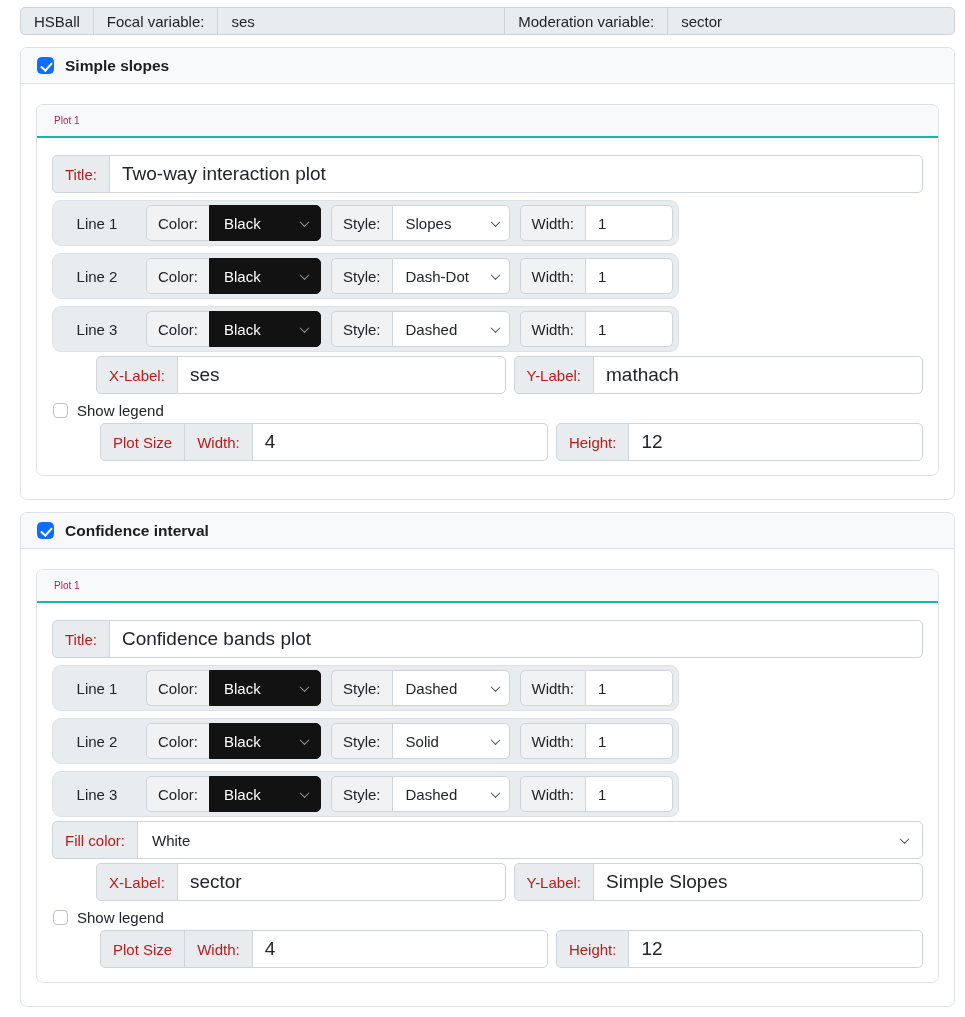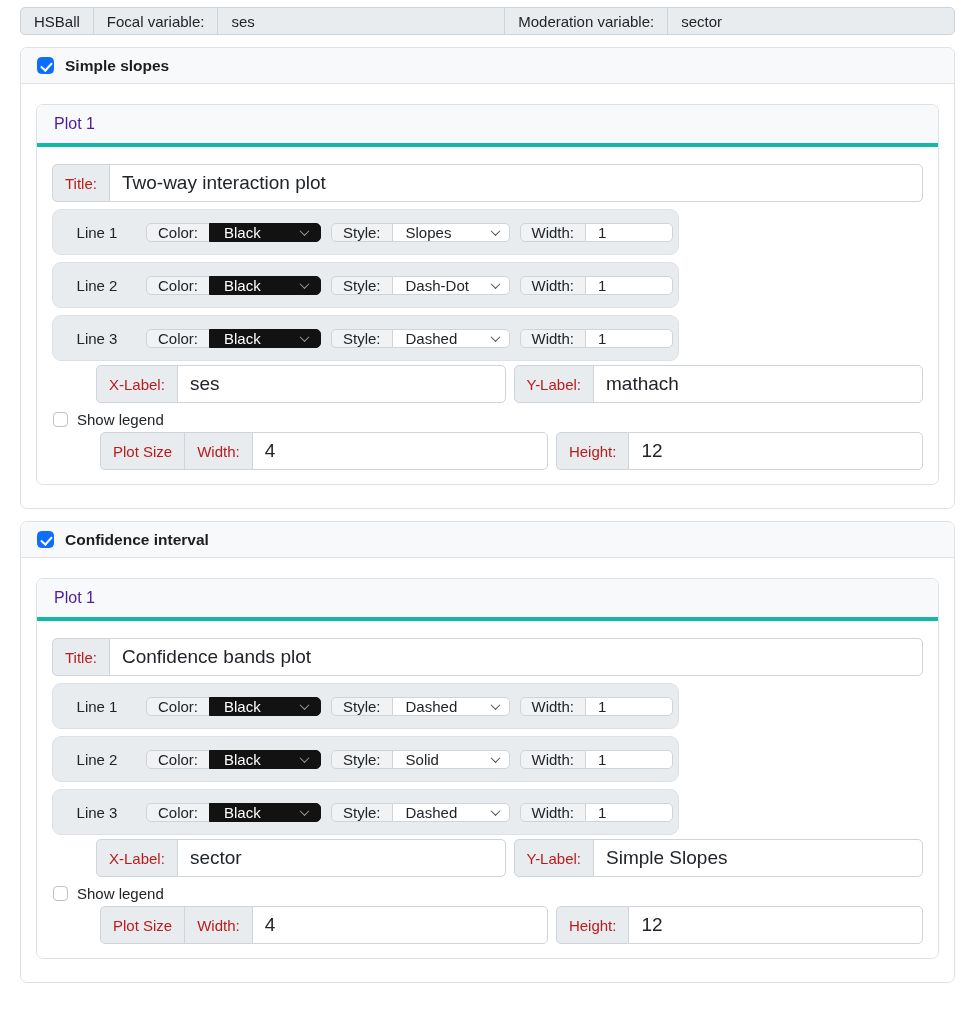--- a/index.html
+++ b/index.html
@@ -52,22 +52,22 @@
     content: ""; position: absolute; left: 5px; top: 2px;
     width: 5px; height: 9px;
     border-right: 2px solid #fff; border-bottom: 2px solid #fff;
     transform: rotate(42deg);
   }
   .section-body { padding: 20px 15px 23px; }
 
   
   .plot-card { border: 1px solid #dee2e6; border-radius: 7px; overflow: hidden; }
   .plot-header {
-    background: #f8f9fa; border-bottom: 4px solid #14b8a6;
-    padding: 10px 17px; font-size: 16px; color: #4c1d95;
+    background: #f8f9fa; border-bottom: 2px solid #14b8a6;
+    padding: 10px 17px; font-size: 10px; color: #be185d;
   }
   .plot-body { padding: 17px 15px 14px; }
 
   
   .igroup { display: flex; height: 38px; }
   .igroup > * { margin-left: -1px; }
   .igroup > *:first-child { margin-left: 0; border-radius: 5px 0 0 5px; }
   .igroup > *:last-child { border-radius: 0 5px 5px 0; }
   .ig-label {
     display: flex; align-items: center; justify-content: center;
@@ -85,21 +85,21 @@
     padding: 0 14px;
   }
 
   
   .line-row {
     background: #e9ecef; border: 1px solid #dde1e5; border-radius: 9px;
     padding: 4px 5px; display: flex; align-items: center; gap: 10px;
     width: fit-content; margin-top: 7px;
   }
   .line-name { width: 78px; text-align: center; }
-  .mini { display: flex; height: 36px; align-items: center; }
+  .mini { display: flex; height: 36px; }
   .mini > * { margin-left: -1px; }
   .mini > *:first-child { margin-left: 0; border-radius: 5px 0 0 5px; }
   .mini > *:last-child { border-radius: 0 5px 5px 0; }
   .mini .m-label {
     display: flex; align-items: center; justify-content: center;
     background: #f0f2f4; border: 1px solid #ced4da; padding: 0 11px;
     white-space: nowrap;
   }
   .color-select {
     width: 112px; background: #121212; border: 1px solid #121212; color: #fff;
@@ -334,20 +334,27 @@
               <span>Dashed</span>
               <span class="chev"></span>
             </div>
           </div>
           <div class="mini">
             <div class="m-label">Width:</div>
             <input class="width-input" value="1" style="">
           </div>
         </div>
 
+        <div class="igroup fill-row">
+          <div class="ig-label">Fill color:</div>
+          <div class="ig-select">
+            <span>White</span>
+            <span class="chev"></span>
+          </div>
+        </div>
 
         <div class="xy-row">
           <div class="igroup">
             <div class="ig-label">X-Label:</div>
             <input class="ig-input" value="sector" style="">
           </div>
           <div class="igroup">
             <div class="ig-label">Y-Label:</div>
             <input class="ig-input" value="Simple Slopes" style="">
           </div>

